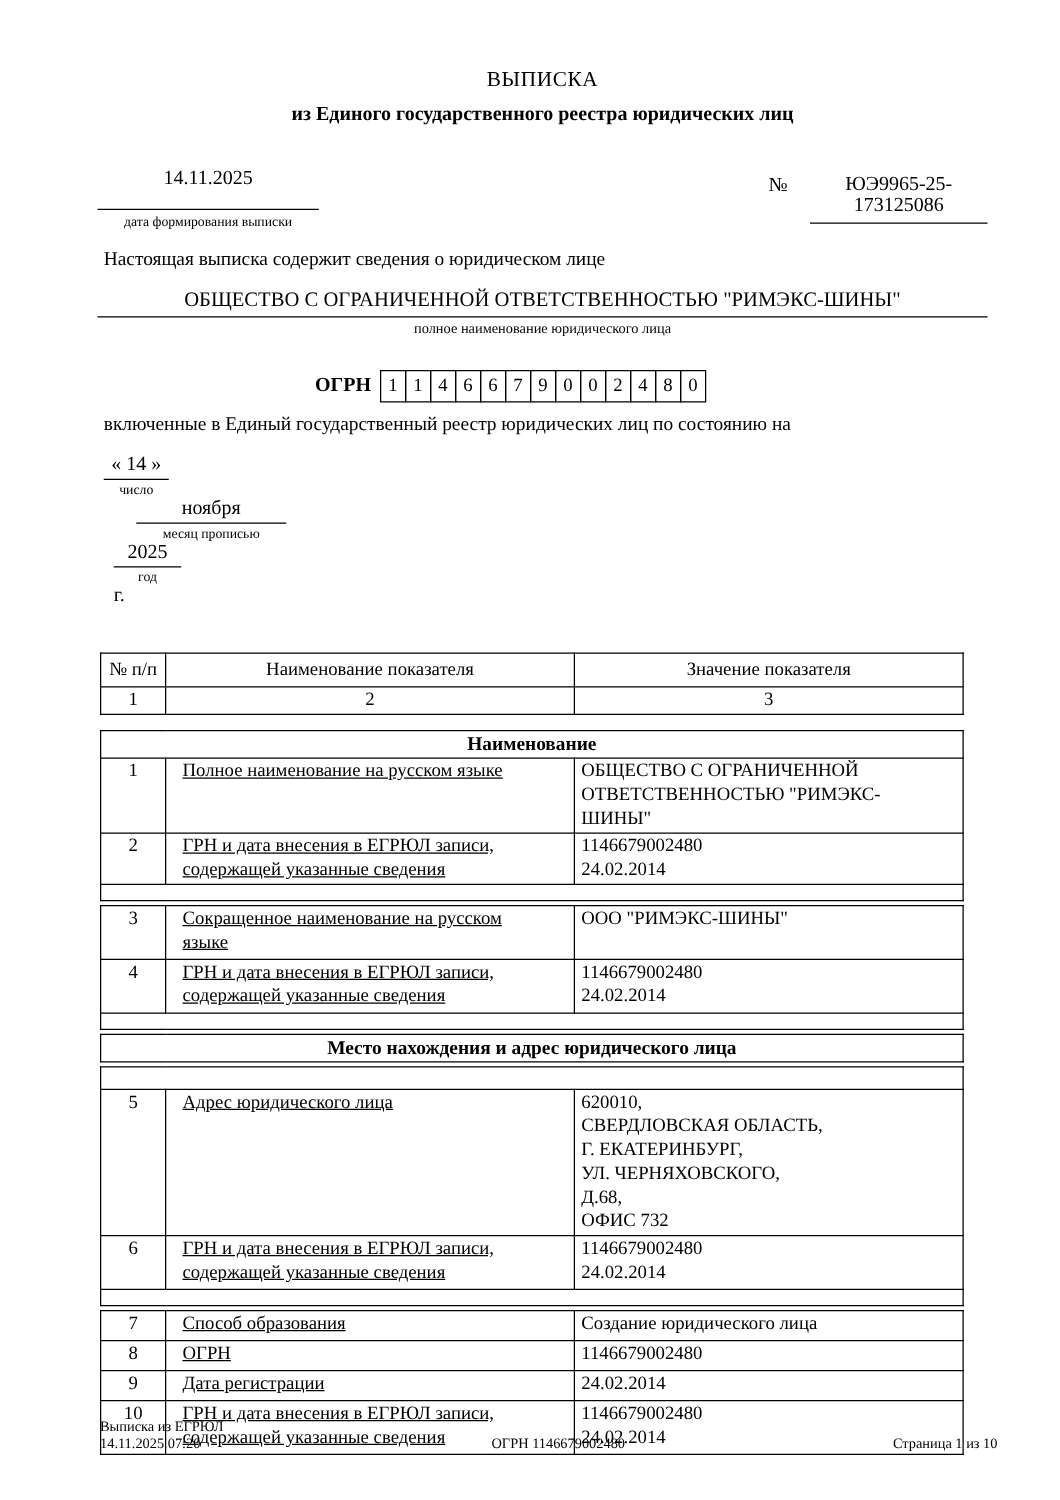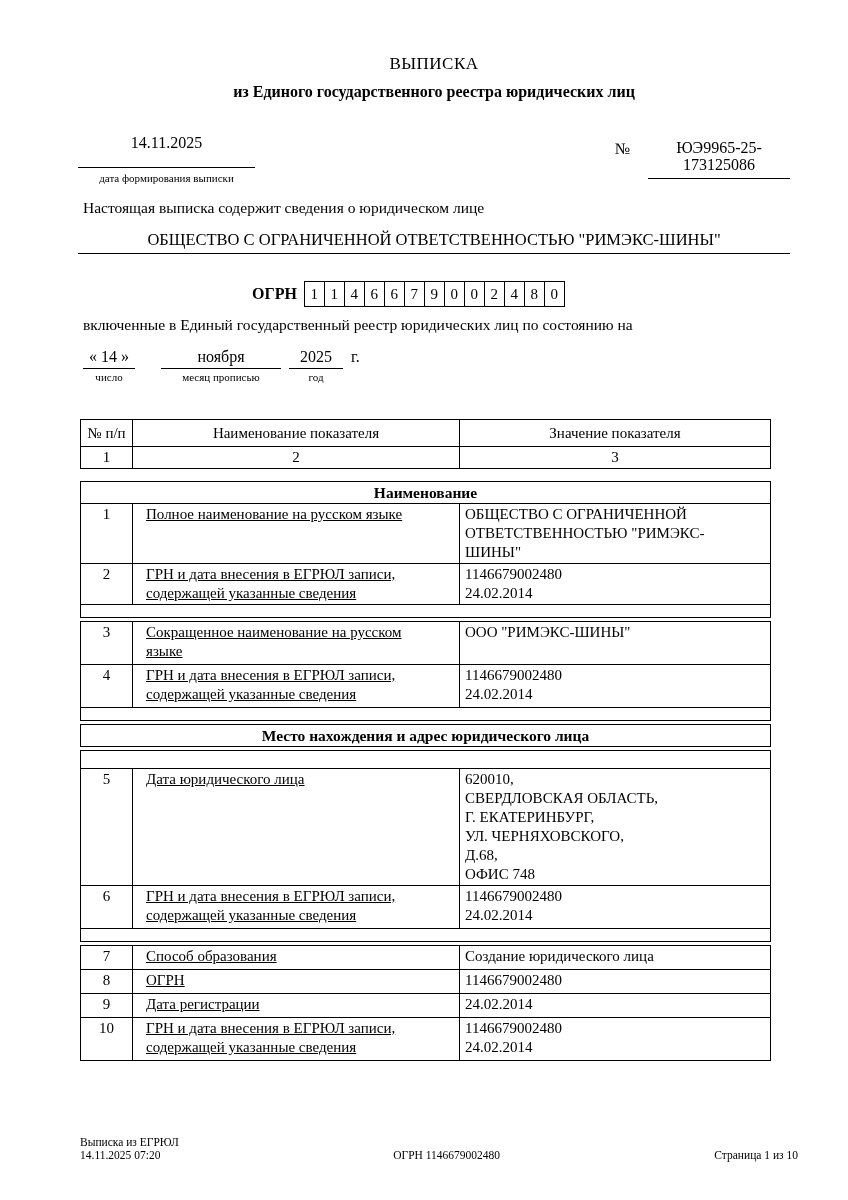--- a/index.html
+++ b/index.html
@@ -29,21 +29,21 @@
 
   .ogrn-row { margin-top:27px; display:flex; align-items:center; margin-left:174px; }
   .ogrn-label { font-size:16px; font-weight:bold; margin-right:7px; }
   .ogrn-boxes { display:flex; }
   .ogrn-digit { width:19px; height:24px; border:1px solid #000; margin-left:-1px;
     display:flex; align-items:center; justify-content:center; font-size:15px; }
   .ogrn-boxes .ogrn-digit:first-child { margin-left:0; }
 
   .included-line { margin-top:9px; font-size:15.5px; padding-left:5px; }
 
-  .date-words-row { margin-top:14px; padding-left:5px; font-size:16px; display:flex; align-items:flex-start; }
+  .date-words-row { margin-top:14px; padding-left:5px; font-size:16px; display:flex; align-items:flex-start;flex-direction:column; }
   .fgroup { display:inline-block; text-align:center; vertical-align:top; }
   .fline { display:inline-block; border-bottom:1px solid #000; padding:0 6px 2px 6px; }
   .flabel { display:block; font-size:11px; margin-top:2px; }
   .g-day .fline { min-width:26px; }
   .g-month { margin-left:26px; }
   .g-month .fline { min-width:108px; }
   .g-year { margin-left:8px; }
   .g-year .fline { min-width:42px; }
   .g-suffix { margin-left:8px; padding-top:0; }
 
@@ -93,20 +93,21 @@
           <div>173125086</div>
         </div>
       </div>
     </div>
 
     <div class="intro-line">Настоящая выписка содержит сведения о юридическом лице</div>
 
     <div class="company-block">
       <span class="company-name">ОБЩЕСТВО С ОГРАНИЧЕННОЙ ОТВЕТСТВЕННОСТЬЮ "РИМЭКС-ШИНЫ"</span>
     </div>
+    <div class="company-label">полное наименование юридического лица</div>
 
     <div class="ogrn-row">
       <span class="ogrn-label">ОГРН</span>
       <div class="ogrn-boxes">
         <span class="ogrn-digit">1</span>
         <span class="ogrn-digit">1</span>
         <span class="ogrn-digit">4</span>
         <span class="ogrn-digit">6</span>
         <span class="ogrn-digit">6</span>
         <span class="ogrn-digit">7</span>
@@ -234,27 +235,27 @@
             <col class="c1">
             <col class="c2">
             <col class="c3">
           </colgroup>
         <tbody>
             <tr class="spacer-tall">
               <td colspan="3"></td>
             </tr>
         <tr class="r-addr">
           <td class="c-num">5</td>
-          <td class="c-label">Дата юридического лица</td>
+          <td class="c-label">Адрес юридического лица</td>
           <td class="c-value">620010,
 СВЕРДЛОВСКАЯ ОБЛАСТЬ,
 Г. ЕКАТЕРИНБУРГ,
 УЛ. ЧЕРНЯХОВСКОГО,
 Д.68,
-ОФИС 748</td>
+ОФИС 732</td>
         </tr>
         <tr class="r-2lb">
           <td class="c-num">6</td>
           <td class="c-label">ГРН и дата внесения в ЕГРЮЛ записи,
 содержащей указанные сведения</td>
           <td class="c-value">1146679002480
 24.02.2014</td>
         </tr>
         <tr class="spacer">
               <td colspan="3"></td>

